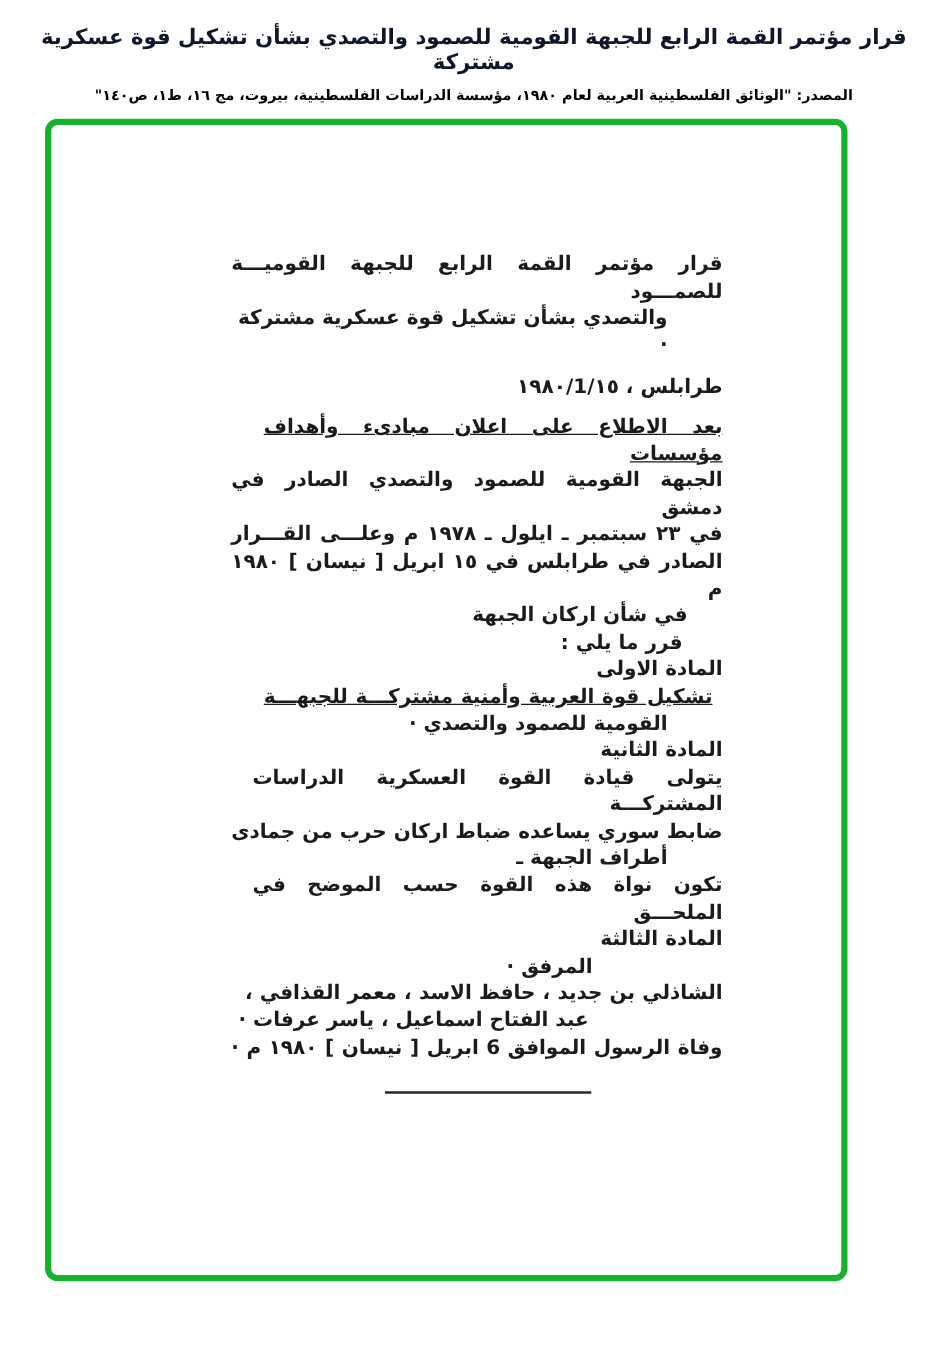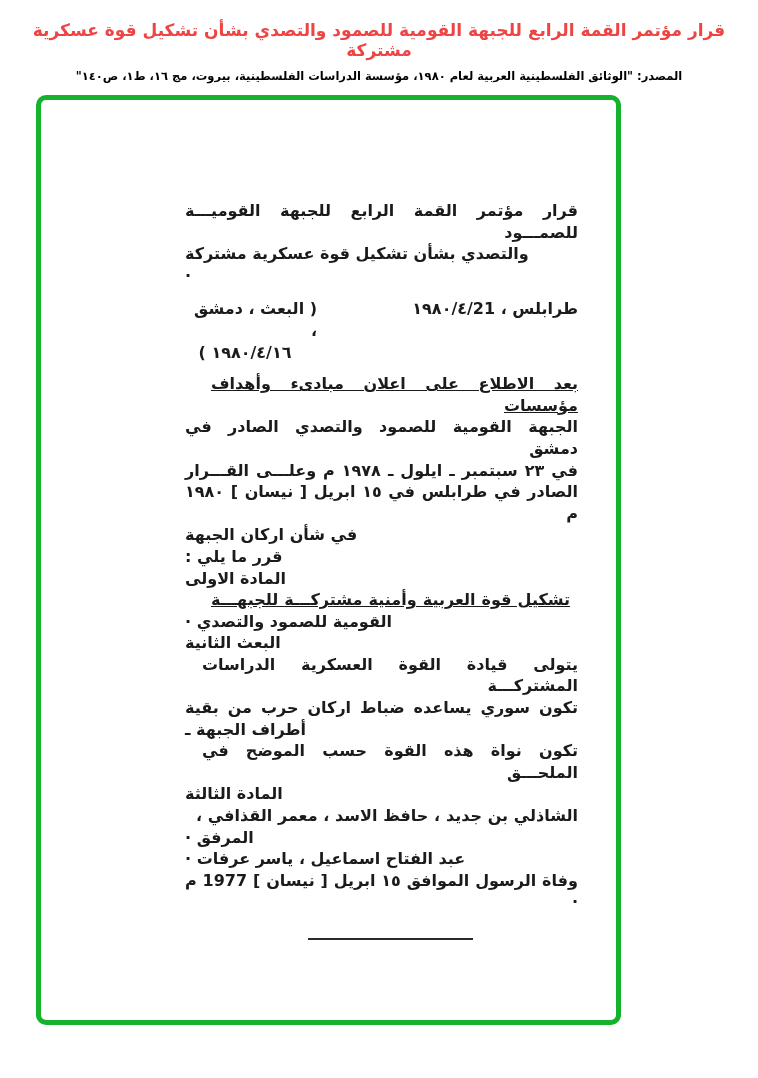--- a/index.html
+++ b/index.html
@@ -15,57 +15,57 @@
 
   
   .page-header {
     position: absolute;
     top: 20px; left: 0; right: 0;
     text-align: center;
   }
   .page-title {
     font-size: 17px;
     font-weight: bold;
-    color: #ef4444;
+    color: #0f172a;
     letter-spacing: 0;
   }
   .page-source {
     margin-top: 9px;
     font-size: 11.5px;
     font-weight: bold;
     color: #000;
   }
 
   
   .scan-frame {
     position: absolute;
     left: 36px;
     top: 95px;
-    width: 585px;
+    width: 642px;
     height: 930px;
     border: 5px solid #15b32b;
     border-radius: 10px;
     background: #ffffff;
   }
 
   
   .doc-column {
     position: absolute;
     left: 144px;            
     top: 100px;
     width: 393px;
     direction: rtl;
     font-weight: bold;
     font-size: 16px;
     line-height: 21.6px;
     color: #1b1b1b;
   }
   .ln { min-height: 21.6px; }
   .j  { text-align: justify; text-align-last: justify; }
-  .r  { text-align: left; }
+  .r  { text-align: right; }
 
   
   .fl-a { padding-left: 26px; text-decoration: underline; }
   .fl-b { padding-left: 17px; }
   .fl-c { padding-left: 11px; }
 
   
   .pr8   { padding-right: 8px; }
   .pr28  { padding-right: 28px; }
   .pr32  { padding-right: 32px; }
@@ -101,42 +101,38 @@
   <div class="page-source">المصدر: "الوثائق الفلسطينية العربية لعام ١٩٨٠،  مؤسسة الدراسات الفلسطينية، بيروت، مج ١٦، ط١، ص١٤٠"</div>
 </header>
 
 <section class="scan-frame">
   <div class="doc-column">
 
     <div class="ln j">قرار مؤتمر القمة الرابع للجبهة القوميـــة للصمـــود</div>
     <div class="ln r pr44">والتصدي بشأن تشكيل قوة عسكرية مشتركة ·</div>
 
     <div class="dateline">
-      <div class="place">طرابلس ،  ١٩٨٠/٤/21</div>
-      <div class="ref">
-        <div>( البعث ، دمشق ،</div>
-        <div class="ref2">١٩٨٠/٤/١٦ )</div>
-      </div>
+      <div class="place">طرابلس ،  ١٩٨٠/1/١٥</div>
     </div>
 
     <div class="ln j fl-a">بعد الاطلاع على اعلان مبادىء وأهداف مؤسسات</div>
     <div class="ln j">الجبهة القومية للصمود والتصدي الصادر في دمشق</div>
     <div class="ln j">في ٢٣ سبتمبر ـ ايلول ـ ١٩٧٨ م وعلـــى القـــرار</div>
     <div class="ln j">الصادر في طرابلس في ١٥ ابريل [ نيسان ] ١٩٨٠ م</div>
     <div class="ln r pr28">في شأن اركان الجبهة</div>
     <div class="ln r pr32">قرر ما يلي :</div>
     <div class="ln r">المادة الاولى</div>
     <div class="ln j fl-a pr8">تشكيل قوة العربية وأمنية مشتركـــة للجبهـــة</div>
     <div class="ln r pr44">القومية للصمود والتصدي ·</div>
-    <div class="ln r">البعث الثانية</div>
+    <div class="ln r">المادة الثانية</div>
     <div class="ln j fl-b">يتولى قيادة القوة العسكرية الدراسات المشتركـــة</div>
-    <div class="ln j">تكون سوري يساعده ضباط اركان حرب من بقية</div>
+    <div class="ln j">ضابط سوري يساعده ضباط اركان حرب من جمادى</div>
     <div class="ln r pr44">أطراف الجبهة ـ</div>
     <div class="ln j fl-b">تكون نواة هذه القوة حسب الموضح في الملحـــق</div>
     <div class="ln r">المادة الثالثة</div>
+    <div class="ln r pr104">المرفق ·</div>
     <div class="ln j fl-c">الشاذلي بن جديد ، حافظ الاسد ، معمر القذافي ،</div>
-    <div class="ln r pr104">المرفق ·</div>
     <div class="ln r pr107">عبد الفتاح اسماعيل ، ياسر عرفات ·</div>
-    <div class="ln j">وفاة الرسول الموافق ١٥ ابريل [ نيسان ] 1977 م ·</div>
+    <div class="ln j">وفاة الرسول الموافق 6 ابريل [ نيسان ] ١٩٨٠ م ·</div>
 
     <div class="doc-rule"></div>
   </div>
 </section>
 
 </body></html>

